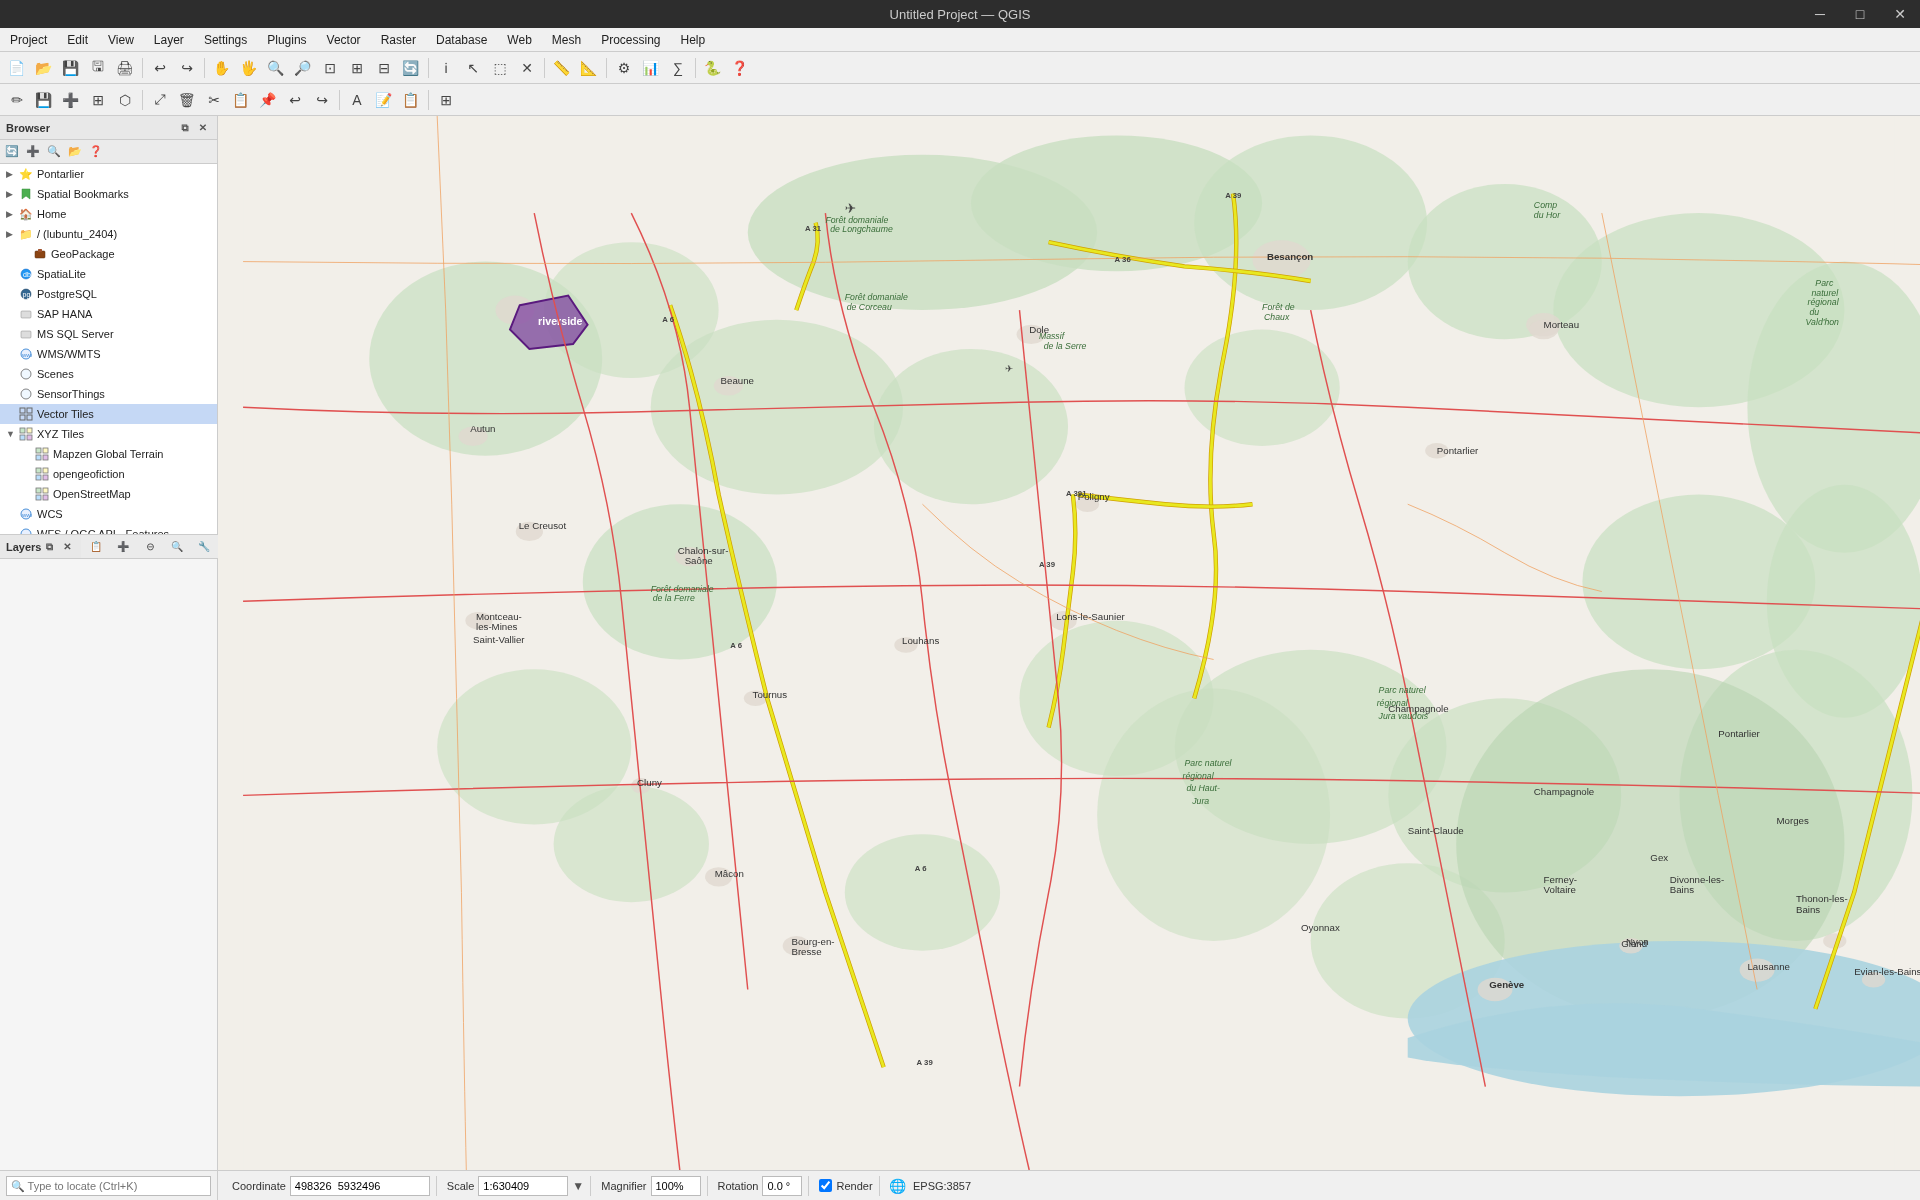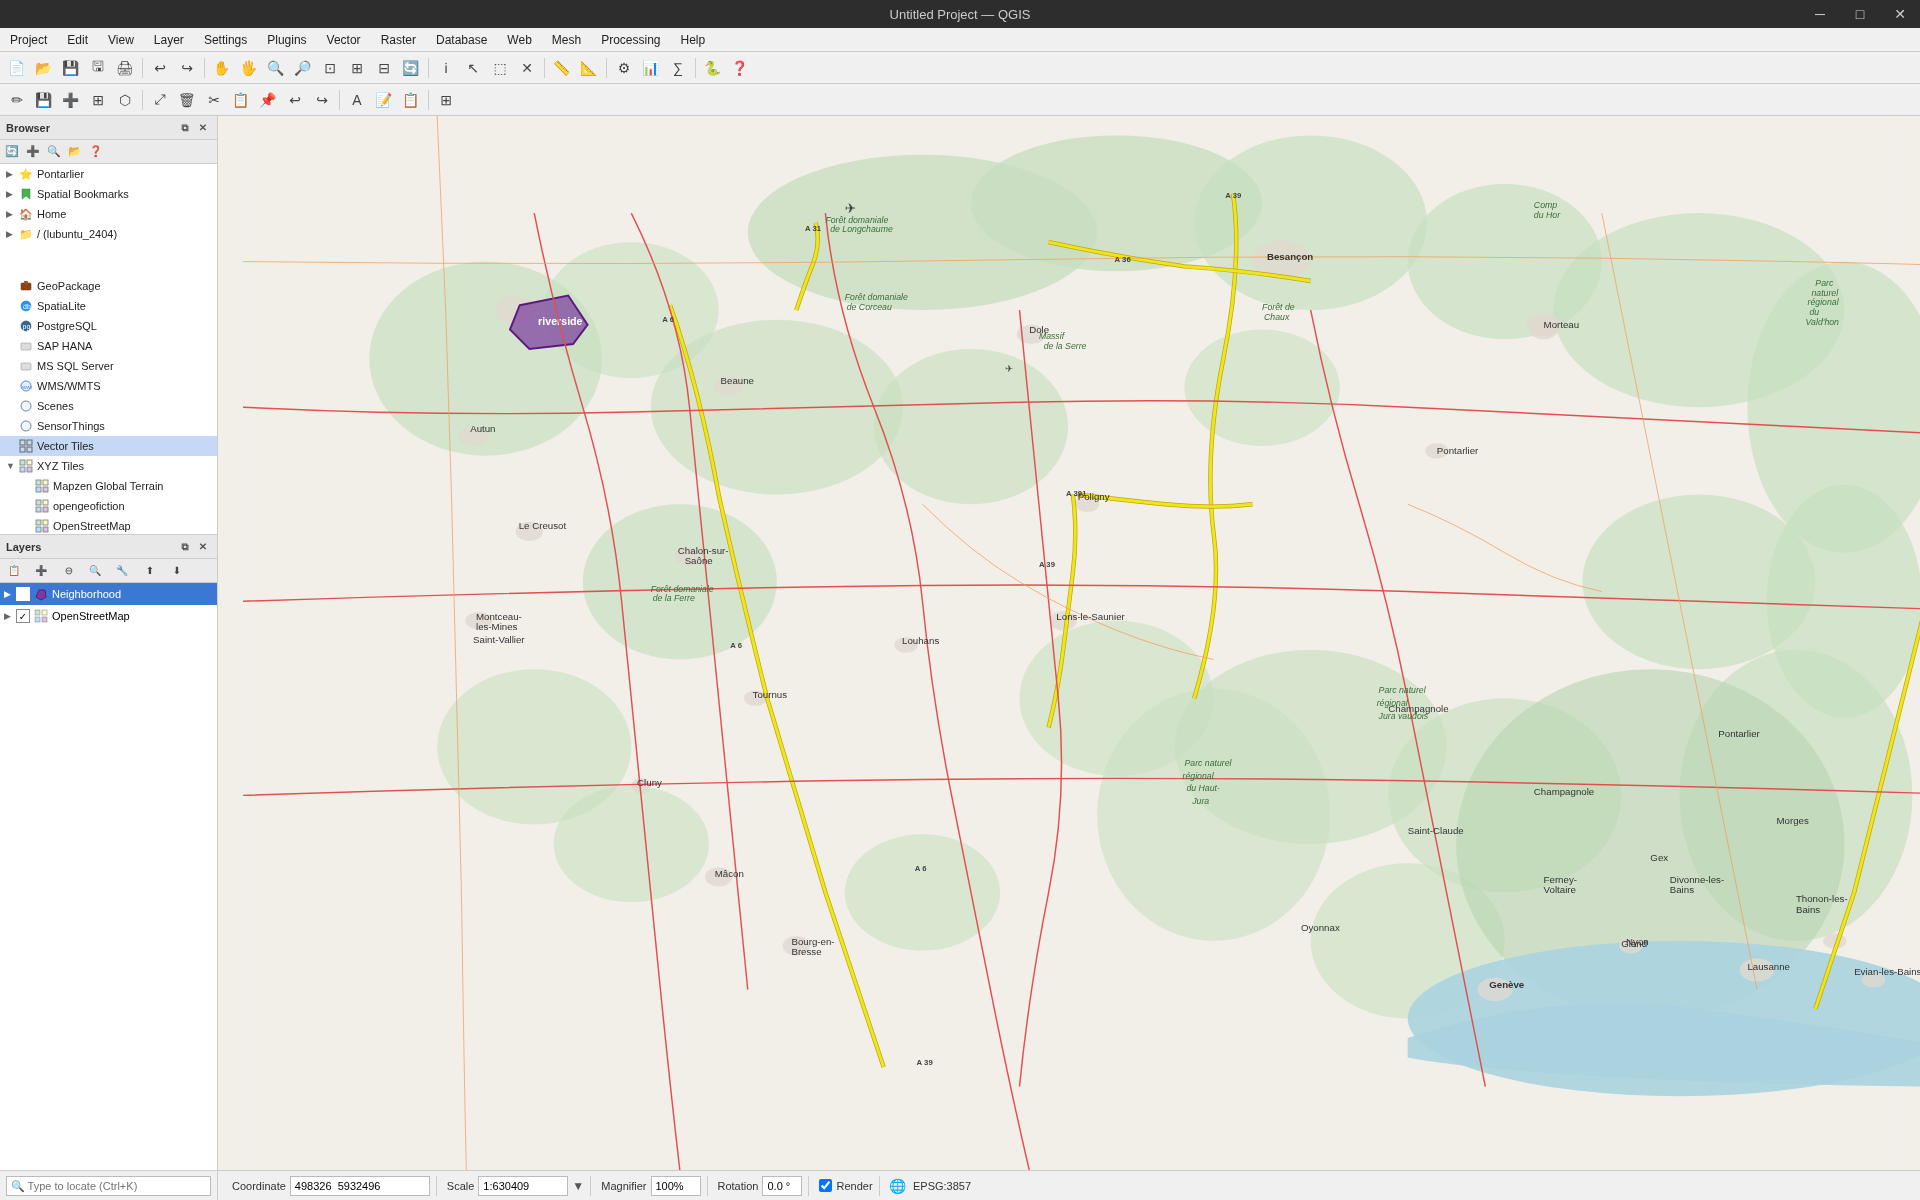--- a/index.html
+++ b/index.html
@@ -168,21 +168,21 @@
       justify-content: center;
       font-size: 11px;
       margin-right: 3px;
     }
     .tree-item .item-label { font-size: 11px; }
 
     
     #layers-panel {
       flex: 1;
       display: flex;
-      flex-direction: column;
+      flex-direction: row;
     }
     .layers-toolbar {
       height: 24px;
       background: #ebebeb;
       display: flex;
       align-items: center;
       padding: 2px;
       gap: 1px;
       border-bottom: 1px solid #ccc;
     }
@@ -436,21 +436,21 @@
           <div class="tree-item" style="padding-left: 6px;">
             <span class="arrow">▶</span>
             <span class="item-icon" style="font-size: 11px;">🏠</span>
             <span class="item-label">Home</span>
           </div>
           <div class="tree-item" style="padding-left: 6px;">
             <span class="arrow">▶</span>
             <span class="item-icon" style="font-size: 11px;">📁</span>
             <span class="item-label">/ (lubuntu_2404)</span>
           </div>
-          <div class="tree-item" style="padding-left: 6px; margin-top: 32px;">
+          <div class="tree-item" style="padding-left: 20px;">
             <span class="arrow"></span>
             <span class="item-icon">
               <svg width="12" height="12" viewBox="0 0 12 12">
                 <rect x="1" y="3" width="10" height="7" rx="1" fill="#8B4513" stroke="#5a2d0c" stroke-width="0.5"></rect>
                 <rect x="4" y="1" width="4" height="3" rx="0.5" fill="#a0522d"></rect>
               </svg>
             </span>
             <span class="item-label">GeoPackage</span>
           </div>
           <div class="tree-item" style="padding-left: 6px;">

